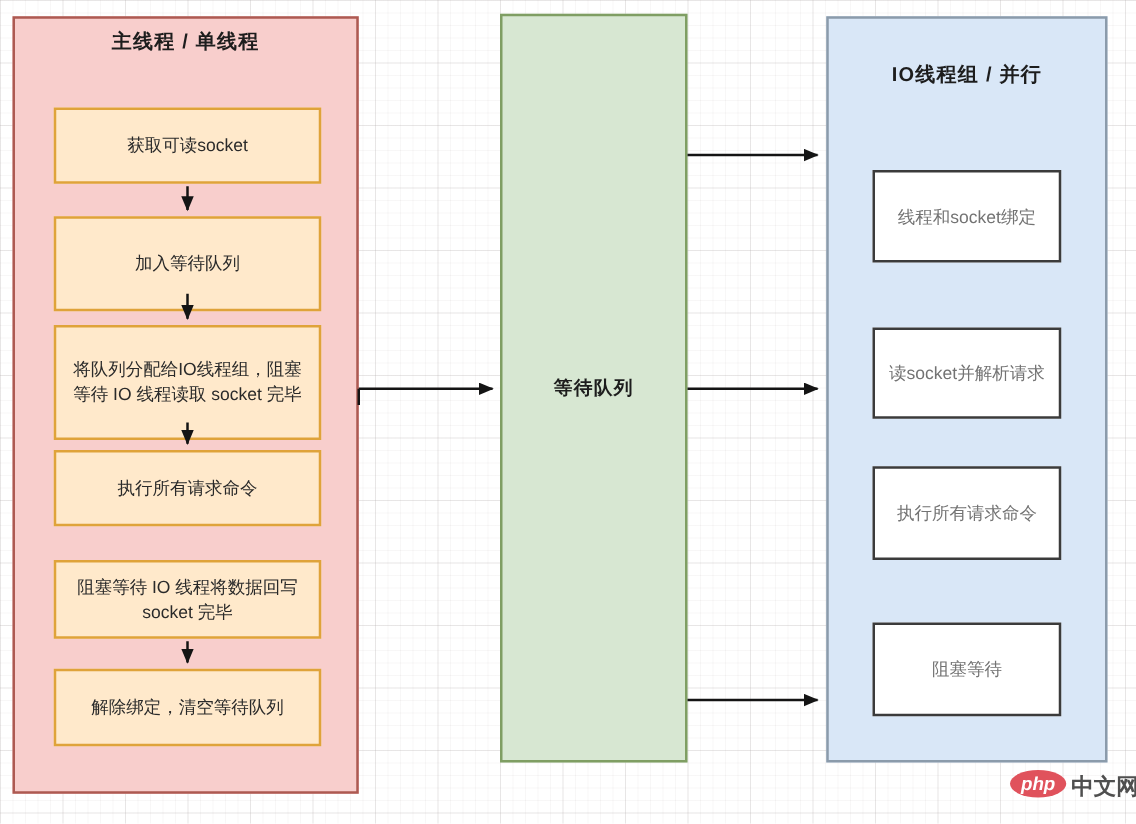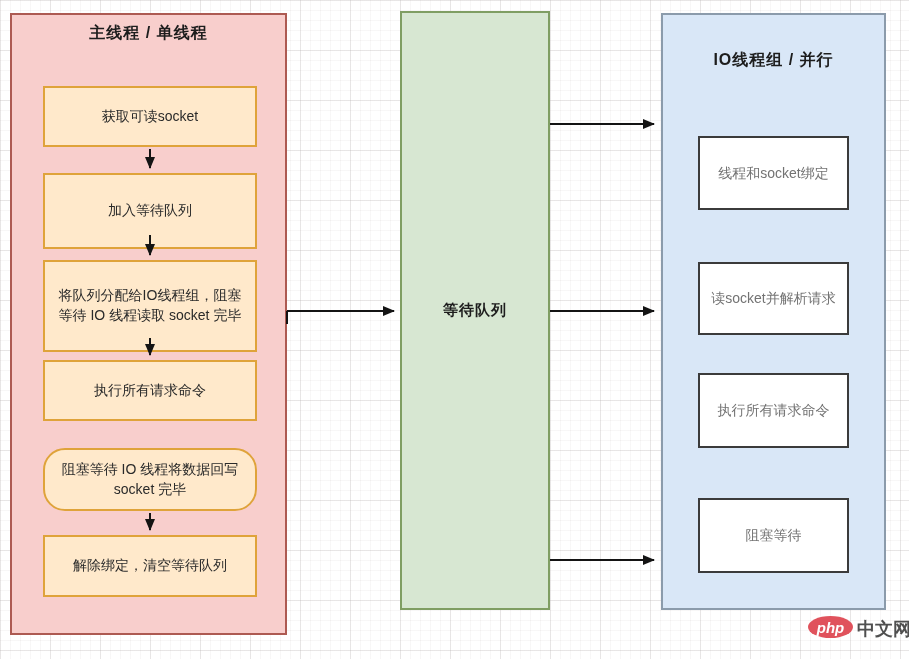--- a/index.html
+++ b/index.html
@@ -60,21 +60,21 @@
     border: 2px solid #dfa33a;
     display: flex; align-items: center; justify-content: center;
     text-align: center;
     font-size: 14px; line-height: 1.4; color: #2a2a2a;
     padding: 3px 8px;
   }
   #lstep-0 { top: 86px;  height: 61px; }
   #lstep-1 { top: 173px; height: 76px; }
   #lstep-2 { top: 260px; height: 92px; }
   #lstep-3 { top: 360px; height: 61px; }
-  #lstep-4 { top: 448px; height: 63px; border-radius: 22px; }
+  #lstep-4 { top: 448px; height: 63px; }
   #lstep-5 { top: 535px; height: 62px; }
 
   .task-box {
     position: absolute;
     left: 698px; width: 151px;
     background: #ffffff;
     border: 2px solid #3b3b3b;
     display: flex; align-items: center; justify-content: center;
     text-align: center;
     font-size: 14px; line-height: 1.45; color: #737373;

